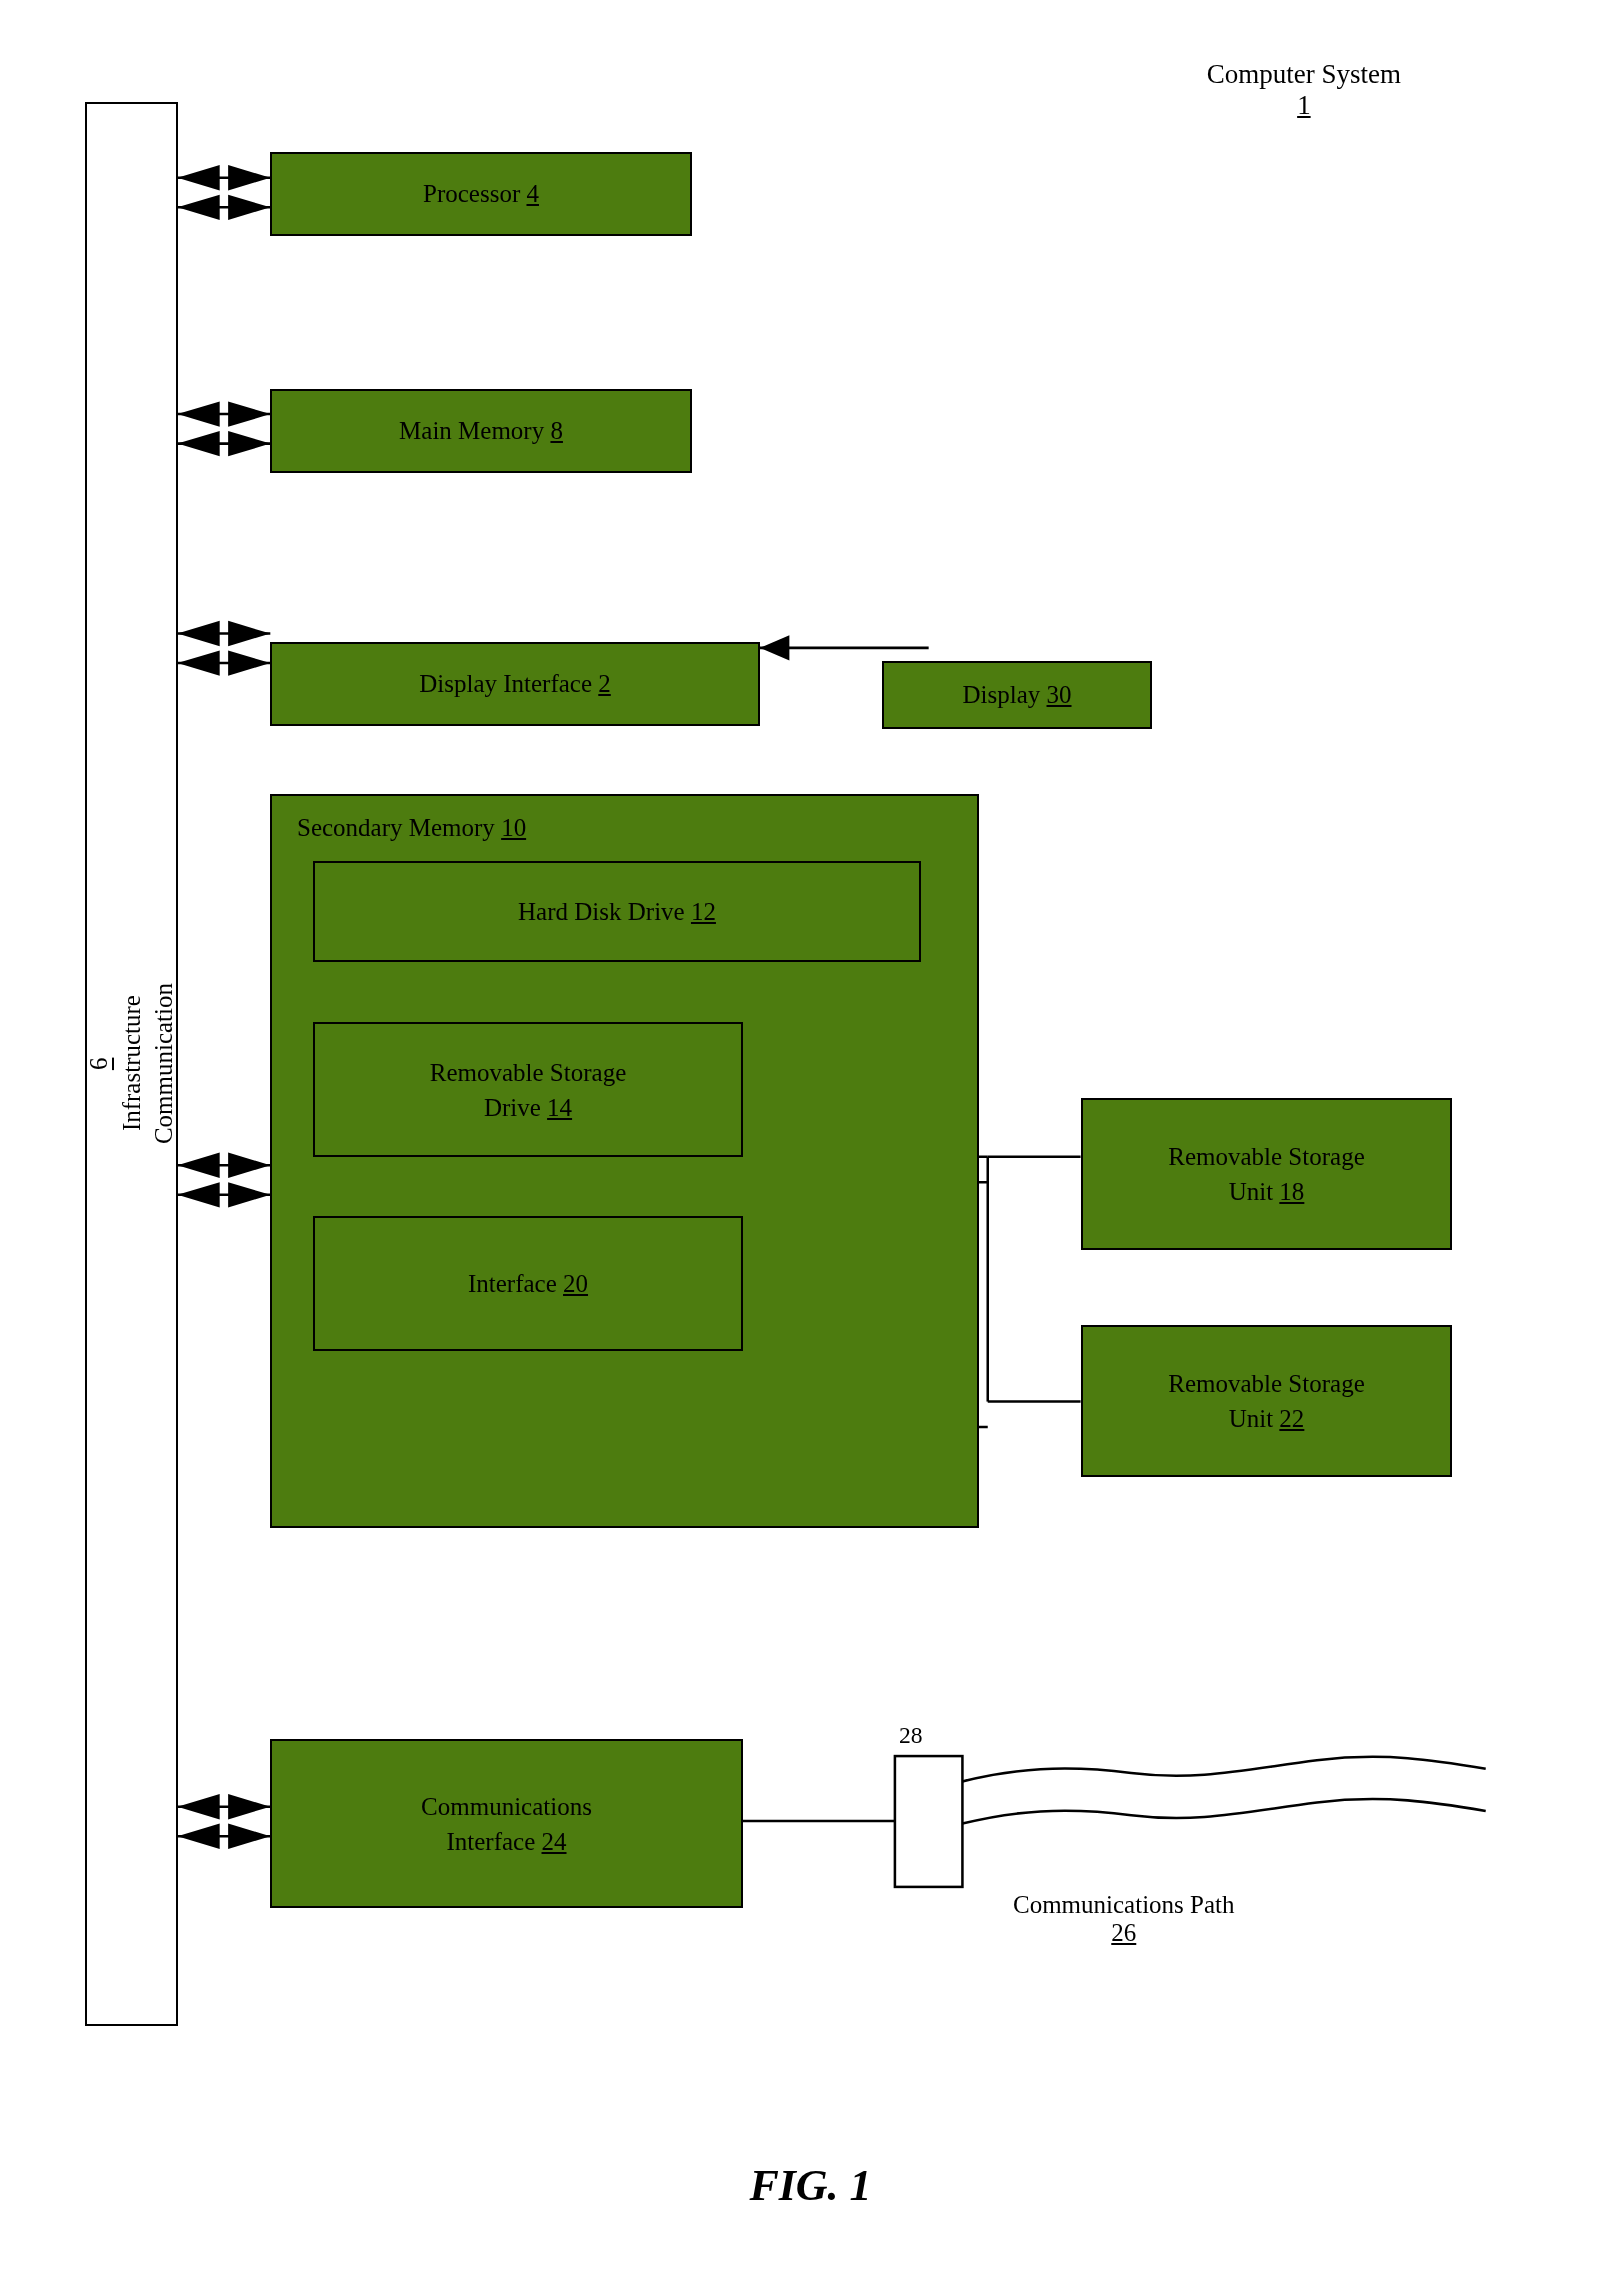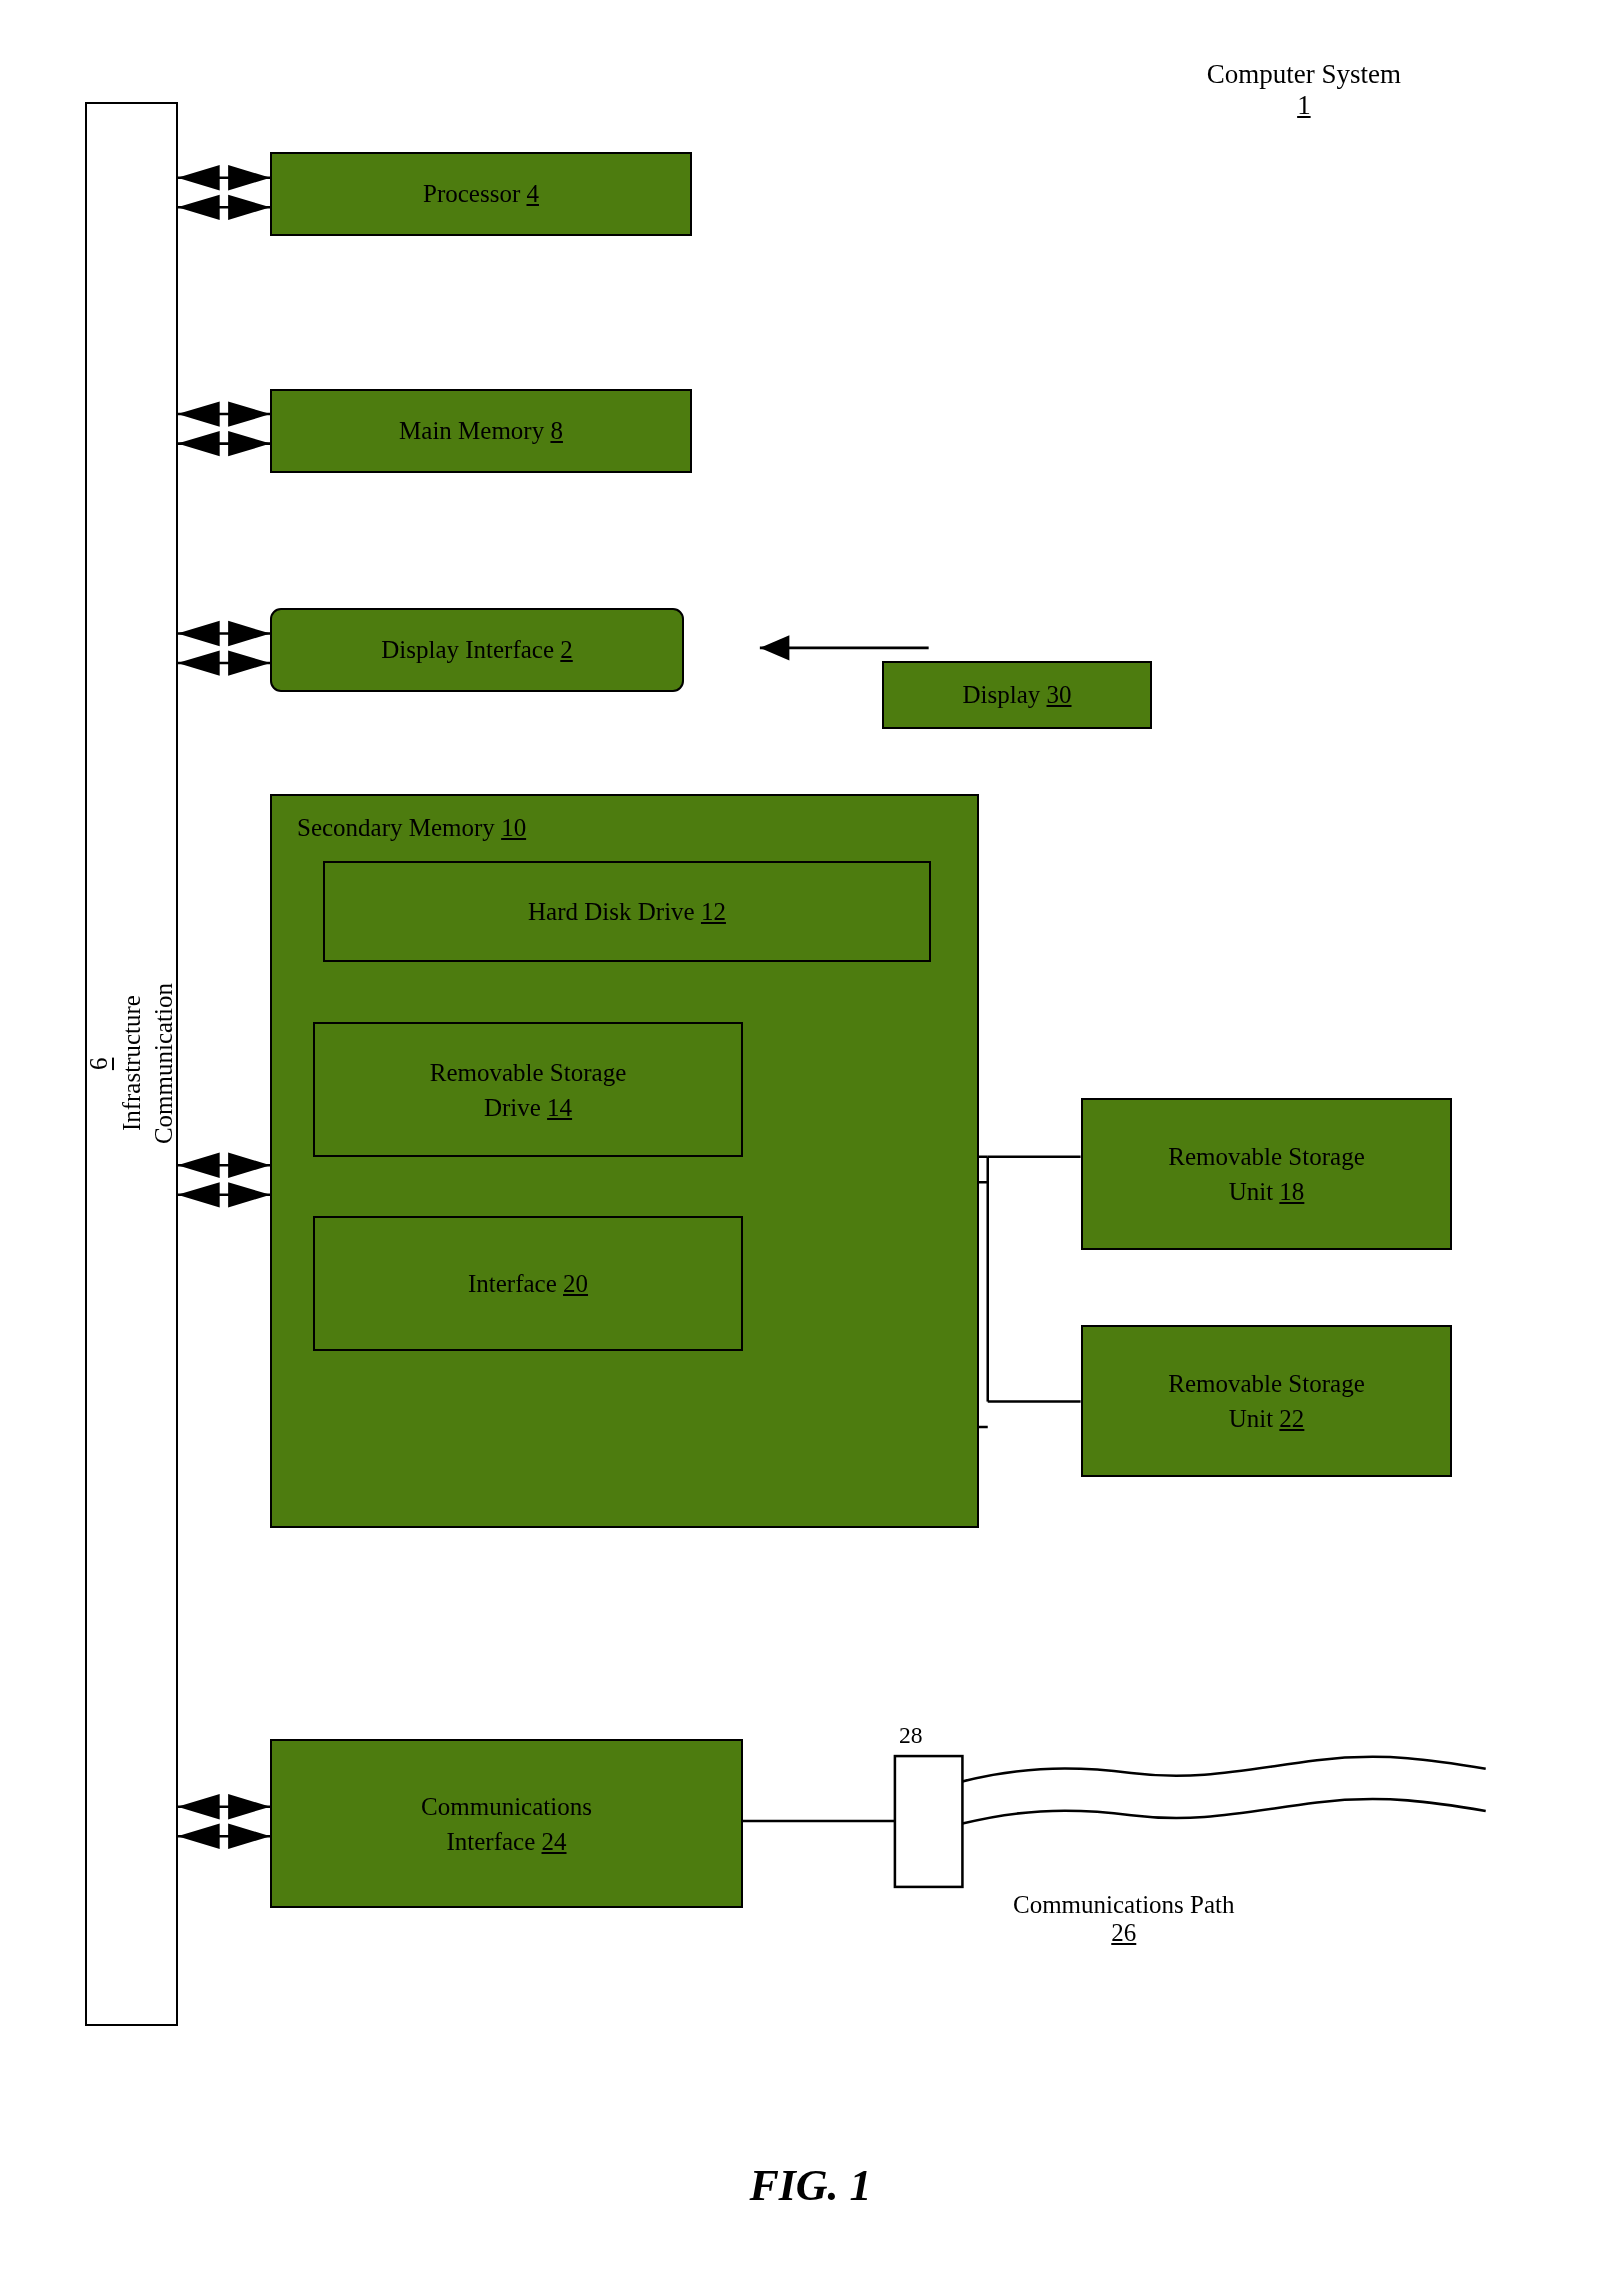--- a/index.html
+++ b/index.html
@@ -138,33 +138,33 @@
   </svg>
 
   <div class="box" style="left:236px; top:118px; width:422px; height:84px;">
     <span>Processor <span class="underline" style="text-decoration:underline;">4</span></span>
   </div>
 
   <div class="box" style="left:236px; top:355px; width:422px; height:84px;">
     <span>Main Memory <span class="underline" style="text-decoration:underline;">8</span></span>
   </div>
 
-  <div class="box" style="left:236px; top:574px; width:414px; height:84px;border-radius:11px;">
+  <div class="box" style="left:236px; top:608px; width:490px; height:84px;">
     <span>Display Interface <span class="underline" style="text-decoration:underline;">2</span></span>
   </div>
 
   <div class="box" style="left:848px; top:582px; width:270px; height:68px;margin-top:45px;">
     <span>Display <span class="underline" style="text-decoration:underline;">30</span></span>
   </div>
 
   <div class="box" style="left:236px; top:760px; width:709px; height:734px; align-items:flex-start; justify-content:flex-start; padding:18px 25px;">
     <span style="font-size:25px;">Secondary Memory <span class="underline" style="text-decoration:underline;">10</span></span>
   </div>
 
-  <div class="box" style="left:279px; top:827px; width:608px; height:101px;margin-left:10px;">
+  <div class="box" style="left:279px; top:827px; width:608px; height:101px;">
     <span>Hard Disk Drive <span class="underline" style="text-decoration:underline;">12</span></span>
   </div>
 
   <div class="box" style="left:279px; top:988px; width:430px; height:135px;">
     <span style="line-height:1.4;">Removable Storage<br>Drive <span class="underline" style="text-decoration:underline;">14</span></span>
   </div>
 
   <div class="box" style="left:279px; top:1182px; width:430px; height:135px;">
     <span>Interface <span class="underline" style="text-decoration:underline;">20</span></span>
   </div>

